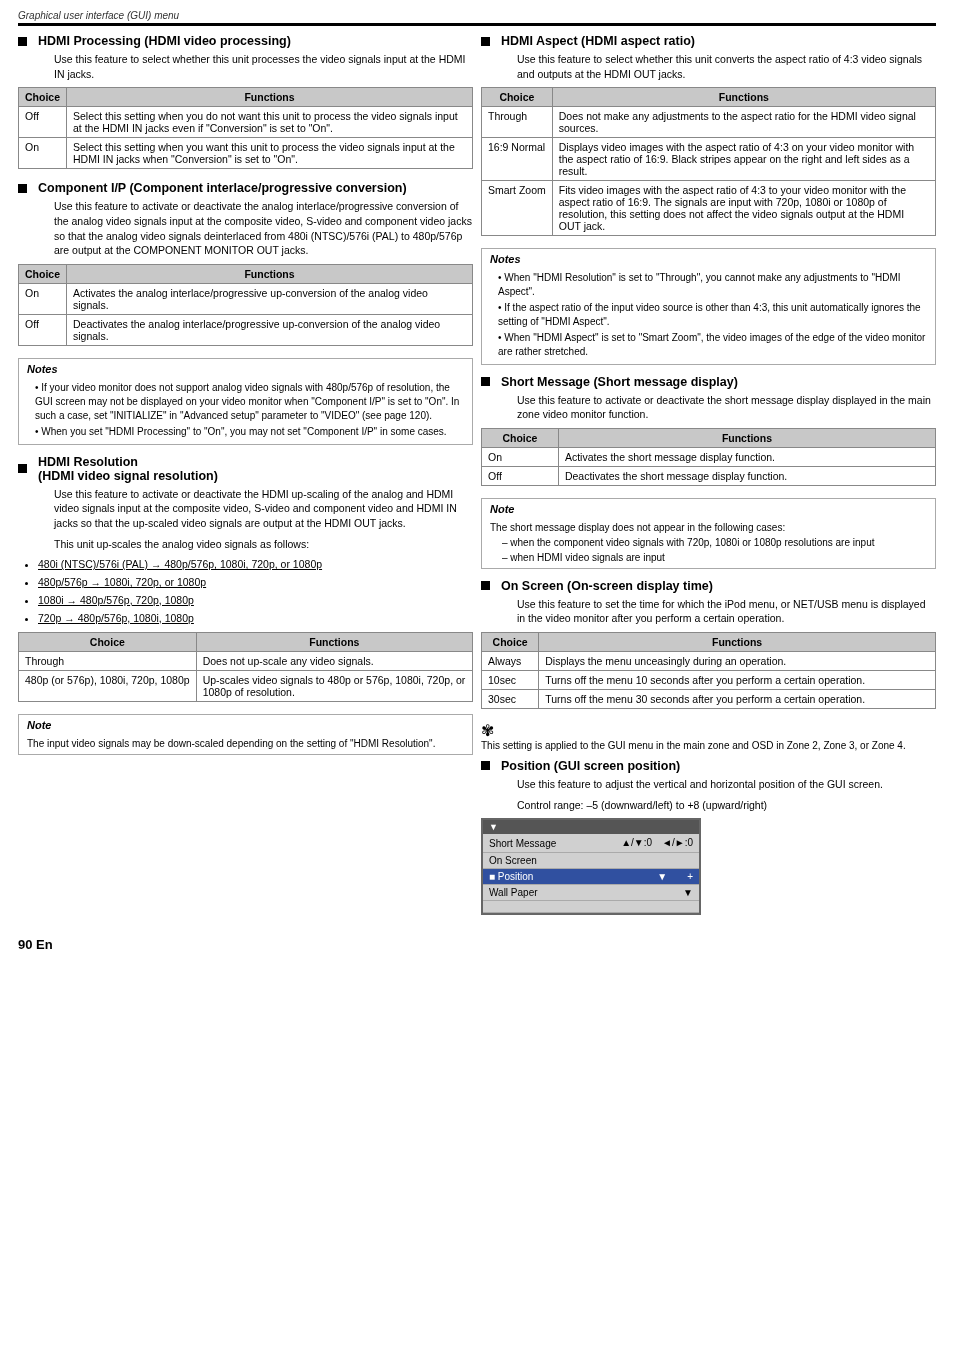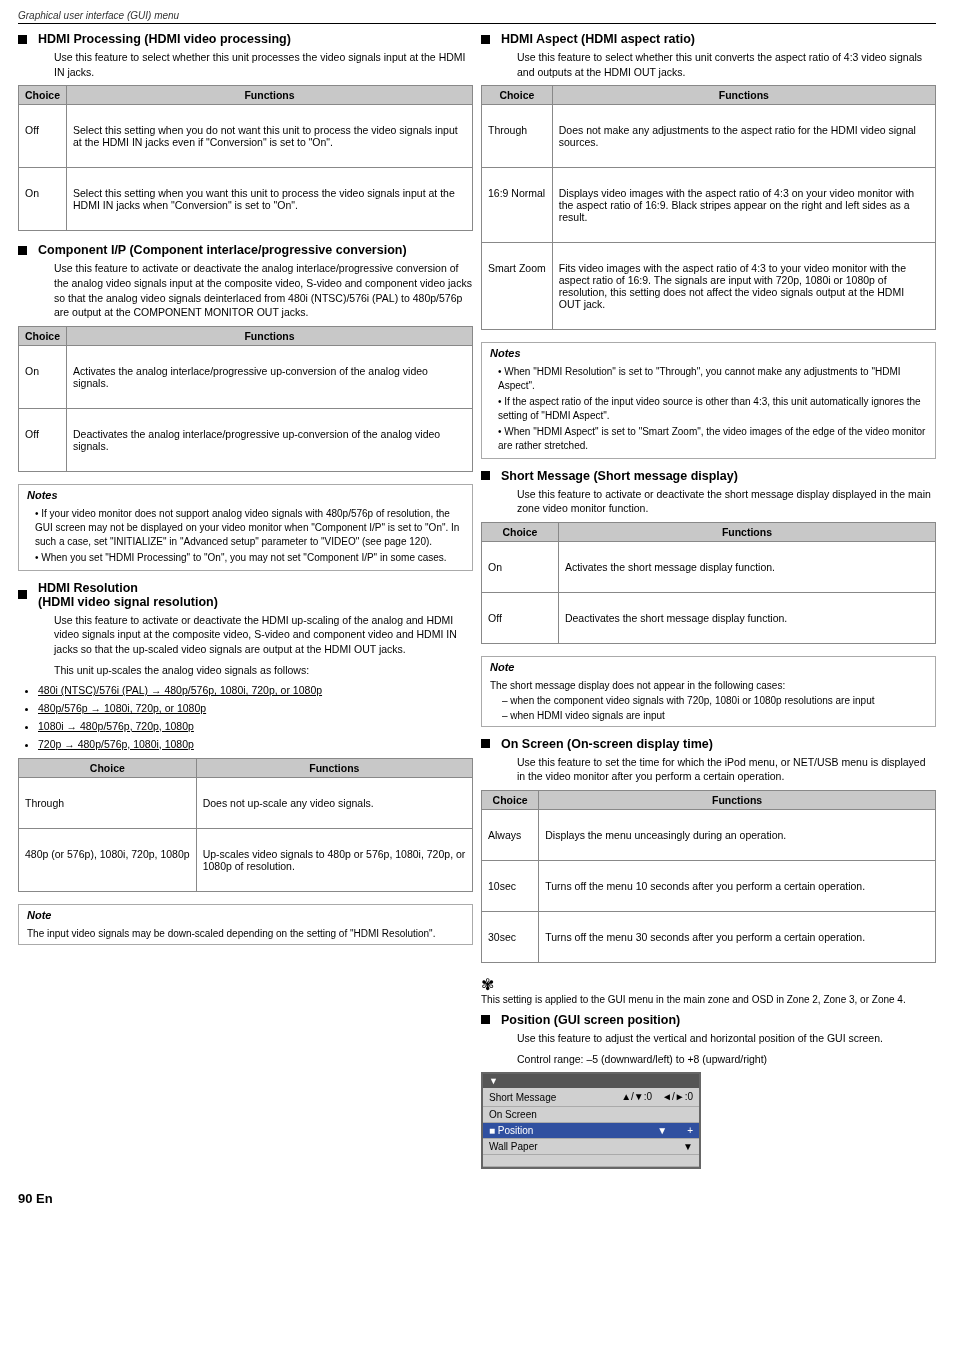--- a/index.html
+++ b/index.html
@@ -9,21 +9,21 @@
       color: #000;
       background: #fff;
       width: 954px;
       min-height: 1351px;
       padding: 10px 18px;
     }
     .page-header {
       font-style: italic;
       font-size: 10px;
       color: #333;
-      border-bottom: 1px solid #000000;
+      border-bottom: 3px solid #000000;
       padding-bottom: 2px;
       margin-bottom: 8px;
     }
     .two-col {
       display: flex;
       gap: 8px;
       justify-content: center;
     }
     .col-left, .col-right {
       flex: 1;
@@ -55,21 +55,21 @@
       background: #c8c8c8;
     }
     table th {
       border: 1px solid #888;
       padding: 3px 6px;
       text-align: center;
       font-weight: bold;
     }
     table td {
       border: 1px solid #888;
-      padding: 19px 6px;
+      padding: 3px 6px;
       vertical-align: top;
       margin-top: 8px;
     }
     table td:first-child {
       white-space: nowrap;
       font-weight: normal;
     }
     .bold-cell {
       font-weight: bold;
     }

